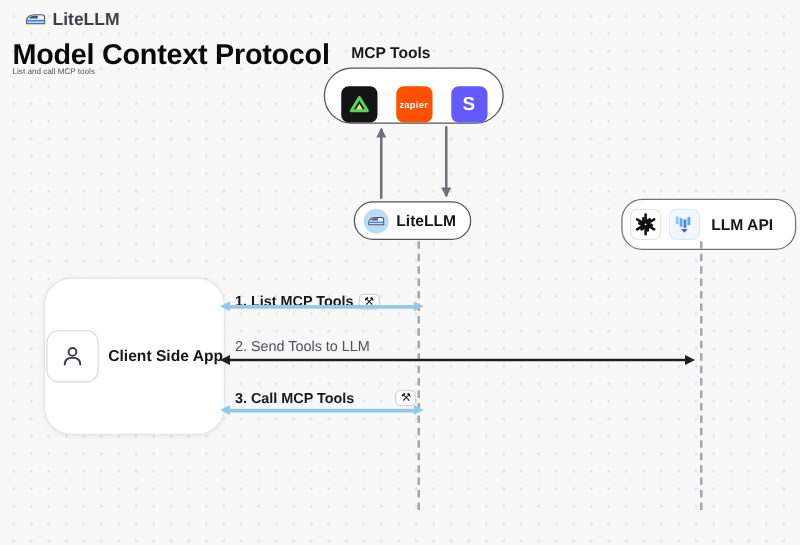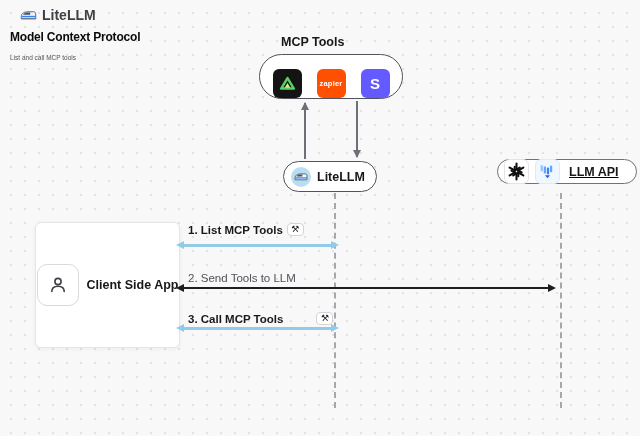--- a/index.html
+++ b/index.html
@@ -12,21 +12,21 @@
   .stage {
     position:relative; width:640px; height:436px;
     background-color:#f8f8f8;
     background-image:radial-gradient(circle,#e2e2e2 1px,transparent 1.3px);
     background-size:14px 14px;
     background-position:4px 6px;
   }
   
   .brand-row { position:absolute; left:20px; top:7px; display:flex; align-items:center; gap:5px; }
   .brand-name { font-size:14px; font-weight:700; color:#3f3f46; }
-  .page-title { position:absolute; left:10px; top:30px; font-size:12px; font-weight:800; letter-spacing:-0.2px; color:#0a0a0a; }
+  .page-title { position:absolute; left:10px; top:30px; font-size:23px; font-weight:800; letter-spacing:-0.2px; color:#0a0a0a; }
   .page-subtitle { position:absolute; left:10px; top:54px; font-size:6.5px; color:#52525b; }
 
   
   .mcp-label { position:absolute; left:281px; top:35px; width:102px; font-size:12.5px; font-weight:600; color:#18181b; }
   .mcp-pill {
     position:absolute; left:259px; top:54px; width:144px; height:45px;
     background:#fff; border:1.5px solid #52525b; border-radius:22.5px;
     display:flex; align-items:flex-end; justify-content:center; gap:15px;
   }
   .tool-sq { width:29px; height:29px; border-radius:6px; display:flex; align-items:center; justify-content:center; }
@@ -34,28 +34,28 @@
   .tool-sq.sq-s  { font-size:15px; font-weight:800; color:#fff; }
 
   .node-pill {
     position:absolute; background:#fff; display:flex; align-items:center;
     border-radius:17px; border:1.4px solid #52525b;
   }
   .litellm-pill { left:283px; top:161px; width:94px; height:31px; gap:6px; padding-left:7px; }
   .litellm-pill .node-label { font-size:12.5px; font-weight:700; color:#18181b; }
   .train-circle { width:20px; height:20px; border-radius:50%; background:#b9ddf1; display:flex; align-items:center; justify-content:center; flex:none; }
 
-  .llmapi-pill { left:497px; top:159px; width:140px; height:25px; gap:6px; padding-left:6px; border-color:#71717a;text-decoration:underline; }
+  .llmapi-pill { left:497px; top:159px; width:140px; height:41px; gap:6px; padding-left:6px; border-color:#71717a; }
   .llmapi-pill .node-label { font-size:12.5px; font-weight:600; color:#18181b; margin-left:3px; }
   .provider-sq { width:25px; height:25px; border-radius:6px; background:#fff; border:1px solid #e4e4e7; display:flex; align-items:center; justify-content:center; flex:none; }
   .provider-sq.blue { background:#f0f7ff; border-color:#dbeafe; }
 
   .client-box {
     position:absolute; left:35px; top:222px; width:145px; height:126px;
-    background:#fff; border:1px solid #e5e5e8; border-radius:6px;
+    background:#fff; border:1px solid #e5e5e8; border-radius:22px;
     box-shadow:0 1px 4px rgba(0,0,0,0.05);
     display:flex; align-items:center; justify-content:center; gap:8px;
   }
   .person-sq { width:42px; height:42px; border-radius:10px; background:#fff; border:1px solid #d9d9de; display:flex; align-items:center; justify-content:center; flex:none; }
   .client-label { font-size:12.5px; font-weight:600; color:#18181b; }
 
   
   .lifeline { position:absolute; width:0; border-left:2px dashed #a6a6ad; }
   .lifeline.l1 { left:334px; top:193px; height:215px; }
   .lifeline.l2 { left:560px; top:193px; height:215px; }
@@ -162,21 +162,21 @@
   <div class="client-box">
     <span class="person-sq">
       <svg width="20" height="20" viewBox="0 0 20 20">
         <circle cx="10" cy="6.5" r="3.1" fill="none" stroke="#3f3f46" stroke-width="1.6"></circle>
         <path d="M3.8,16.5 C3.8,12.9 6.5,11.2 10,11.2 C13.5,11.2 16.2,12.9 16.2,16.5" fill="none" stroke="#3f3f46" stroke-width="1.6" stroke-linecap="round"></path>
       </svg>
     </span>
     <span class="client-label">Client Side App</span>
   </div>
 
-  <div class="msg-label" style="left:188px; top:223px;">
+  <div class="msg-label" style="left:188px; top:235px;">
     <span>1. List MCP Tools</span>
     <span class="tools-badge">⚒</span>
   </div>
   <div class="h-arrow" style="left:183px; top:244px; width:149px;">
     <span class="hl"></span>
     <span class="hr"></span>
   </div>
 
   <div class="msg-label muted" style="left:188px; top:272px;">
     <span>2. Send Tools to LLM</span>

